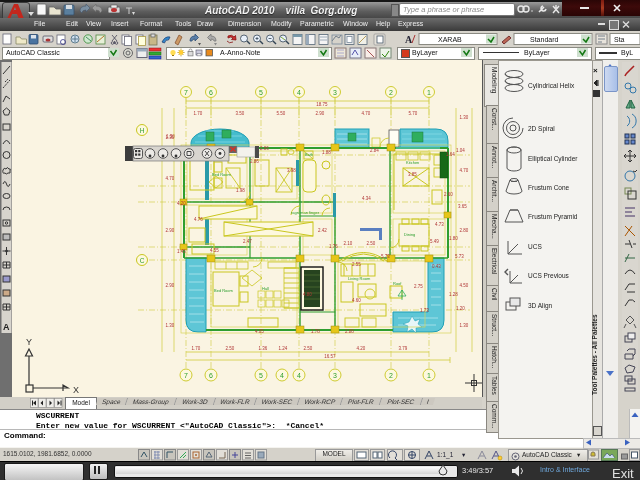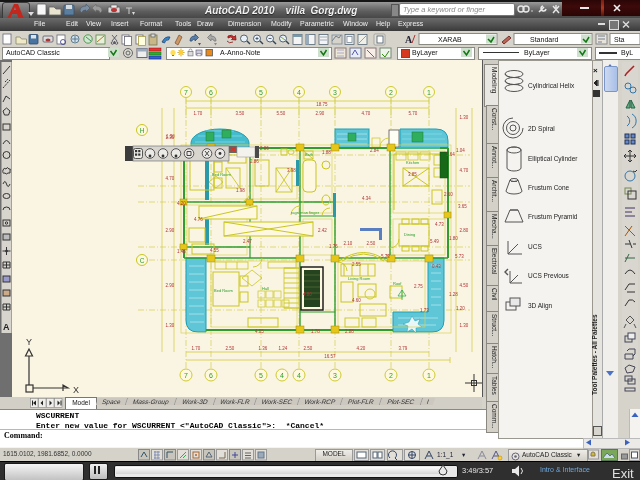--- a/index.html
+++ b/index.html
@@ -34,21 +34,21 @@
     <ellipse cx="78" cy="7" rx="3" ry="2" fill="#b33"></ellipse>
     <path d="M90 5 h6 M93 5 v6" stroke="#ccc" stroke-width="1"></path>
     <path d="M96 9 l3 0 -1.5 3 z" fill="#ddd"></path>
   </g>
 </svg>
 
 <div class="abs" style="left:205px;top:5px;width:200px;height:28px;color:#f2f2f2;font-size:10px;font-weight:bold;text-shadow:0 1px 1px #222;font-style:italic;">AutoCAD 2010&nbsp;&nbsp;&nbsp;&nbsp;villa&nbsp; Gorg.dwg</div>
 
 <div class="abs" style="left:391px;top:4px;width:6px;height:11px;background:#888;border:1px solid #555;"></div>
 <div class="abs" style="left:399px;top:3px;width:114px;height:11px;background:#fff;border:1px solid #777;border-radius:2px;"></div>
-<div class="abs" style="left:403px;top:5px;width:110px;height:9px;color:#8a8a8a;font-size:7.5px;font-style:italic;">Type a keyword or finger</div>
+<div class="abs" style="left:403px;top:5px;width:110px;height:9px;color:#8a8a8a;font-size:7.5px;font-style:italic;">Type a phrase or phrase</div>
 
 <svg class="abs" style="left:517px;top:3px;" width="46" height="13" viewBox="0 0 46 13">
   <circle cx="4" cy="6" r="3" fill="none" stroke="#e8e8e8" stroke-width="1.4"></circle>
   <circle cx="9" cy="6" r="3" fill="none" stroke="#e8e8e8" stroke-width="1.4"></circle>
   <path d="M14 8 l2 0" stroke="#ccc" stroke-width="1"></path>
   <path d="M22 9 l5 -5 M26 3 a2.5 2.5 0 1 0 3 3" stroke="#e8e8e8" stroke-width="1.6" fill="none"></path>
   <path d="M36 3 l6 7 M42 3 l-6 7 M39 2 v3" stroke="#e8e8e8" stroke-width="1.4" fill="none"></path>
 </svg>
 
 <div class="abs" style="left:562px;top:0;width:78px;height:16px;background:linear-gradient(180deg,#2a0606 0%,#3d0a0a 40%,#2a0505 100%);"></div>
@@ -936,21 +936,21 @@
   <span style="display:inline-block;width:29px;border-right:1px solid #999;transform:skewX(-18deg);background:#ccc8c0;text-align:center;">Space</span><span style="display:inline-block;width:48px;border-right:1px solid #999;transform:skewX(-18deg);background:#ccc8c0;text-align:center;">Mass-Group</span><span style="display:inline-block;width:38px;border-right:1px solid #999;transform:skewX(-18deg);background:#ccc8c0;text-align:center;">Work-3D</span><span style="display:inline-block;width:40px;border-right:1px solid #999;transform:skewX(-18deg);background:#ccc8c0;text-align:center;">Work-FLR</span><span style="display:inline-block;width:42px;border-right:1px solid #999;transform:skewX(-18deg);background:#ccc8c0;text-align:center;">Work-SEC</span><span style="display:inline-block;width:42px;border-right:1px solid #999;transform:skewX(-18deg);background:#ccc8c0;text-align:center;">Work-RCP</span><span style="display:inline-block;width:38px;border-right:1px solid #999;transform:skewX(-18deg);background:#ccc8c0;text-align:center;">Plot-FLR</span><span style="display:inline-block;width:40px;border-right:1px solid #999;transform:skewX(-18deg);background:#ccc8c0;text-align:center;">Plot-SEC</span><span style="display:inline-block;width:12px;transform:skewX(-18deg);background:#ccc8c0;text-align:center;">I</span>
 </div>
 
 <div class="abs" style="left:0;top:409px;width:640px;height:38px;background:#ffffff;border-top:1px solid #888;"></div>
 
 <div class="abs" style="left:4px;top:411px;width:590px;height:24px;font-family:'Liberation Mono',monospace;font-size:8px;font-weight:bold;color:#000;line-height:9.5px;white-space:pre;margin-left:32px;">WSCURRENT
 Enter new value for WSCURRENT &lt;"AutoCAD Classic"&gt;:  *Cancel*</div>
 
 <div class="abs" style="left:0;top:429px;width:600px;height:1px;background:#b8b8b8;"></div>
 
-<div class="abs" style="left:4px;top:431px;width:300px;height:11px;font-family:Liberation Serif, serif;font-size:8px;font-weight:bold;color:#000;">Command:</div>
+<div class="abs" style="left:4px;top:431px;width:300px;height:11px;font-family:Liberation Sans, sans-serif;font-size:8px;font-weight:bold;color:#000;">Command:</div>
 
 <div class="abs" style="left:629px;top:409px;width:11px;height:38px;background:#f4f3f0;border-left:1px solid #bbb;z-index:3;"></div>
 <svg class="abs" style="left:630px;top:411px;z-index:3;" width="10" height="34">
       <path d="M1.5 6 l3.5 -4.5 3.5 4.5 z" fill="#3a62c0"></path>
       <path d="M1.5 28 l3.5 4.5 3.5 -4.5 z" fill="#3a62c0"></path>
     </svg>
 
 <div class="abs" style="left:583px;top:438px;width:57px;height:9px;background:#eceae6;border:1px solid #bbb;z-index:3;"></div>
 <svg class="abs" style="left:585px;top:439px;z-index:3;" width="54" height="7">
       <path d="M6 0.5 l-5 3 5 3 z" fill="#3a62c0"></path>

